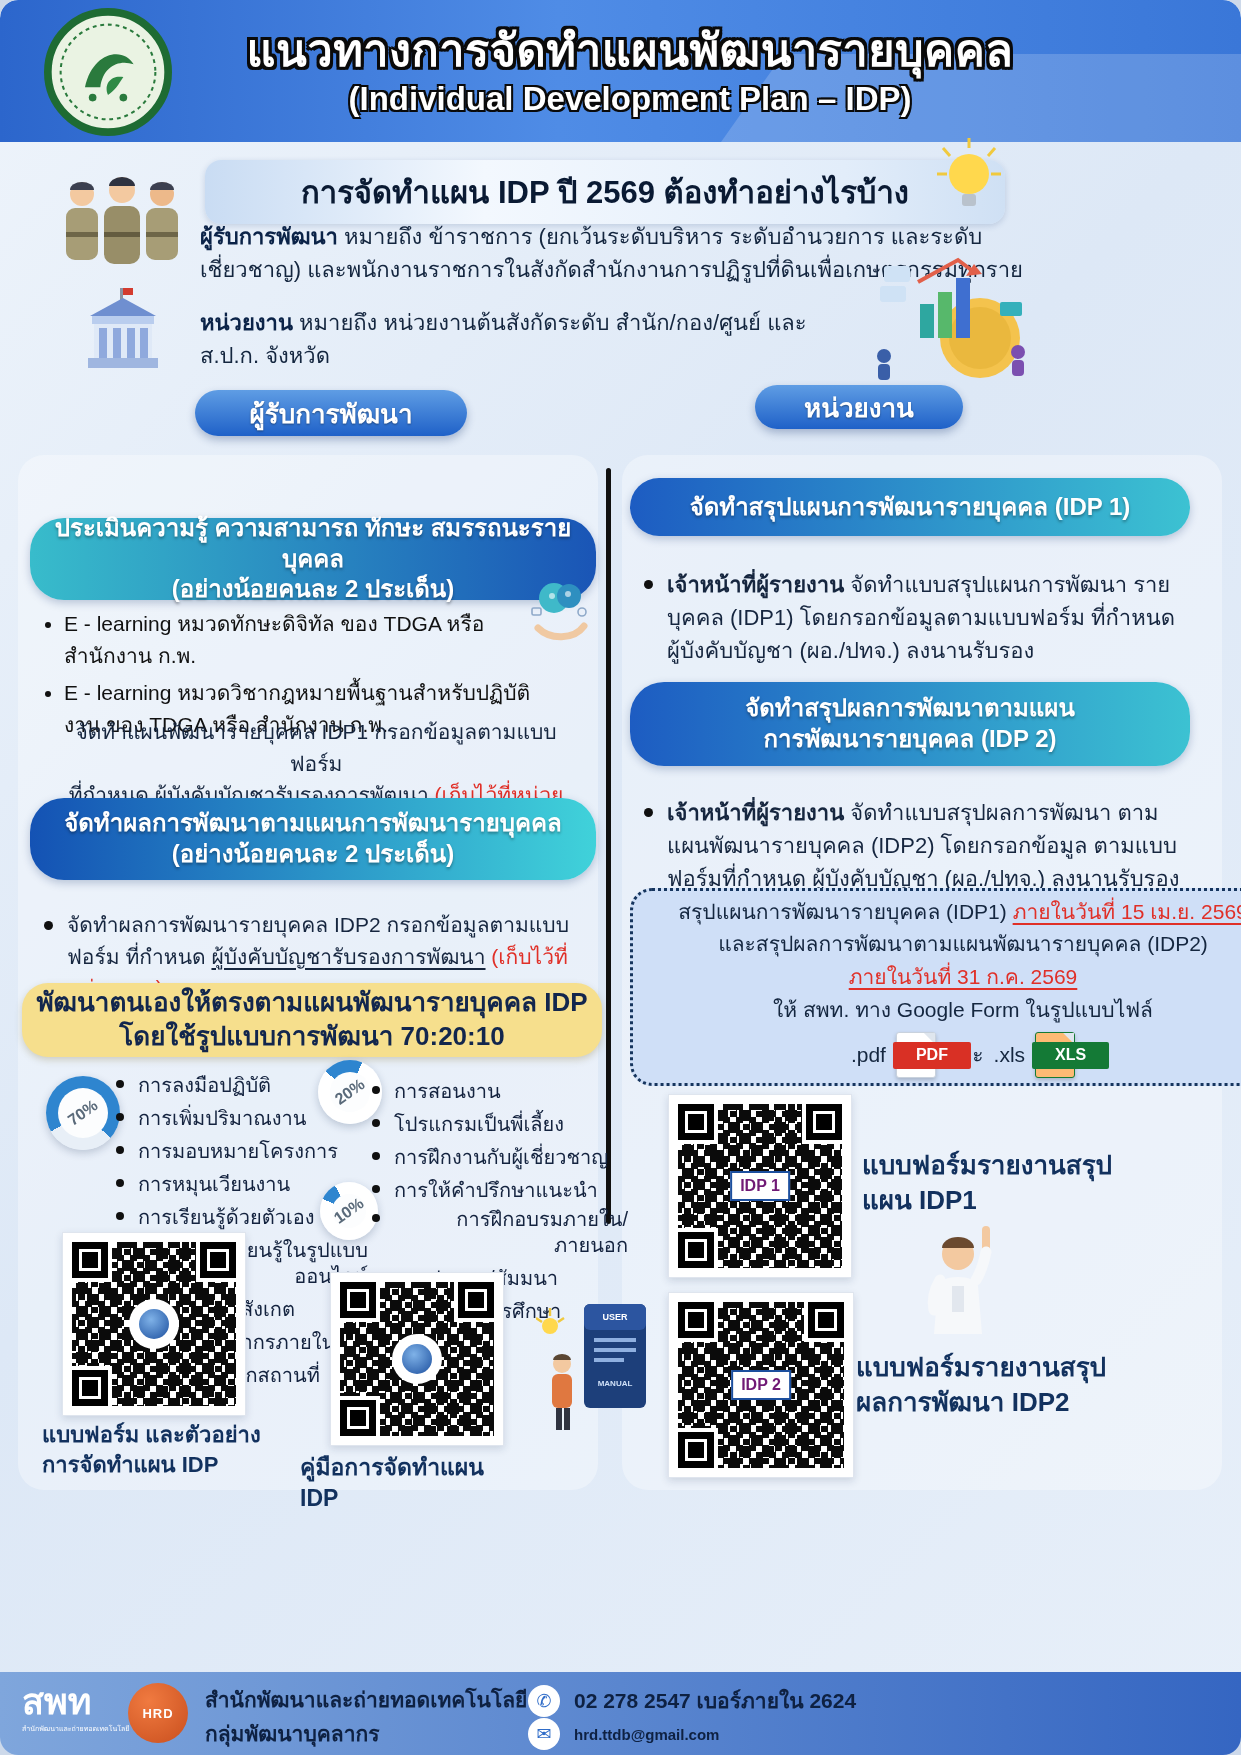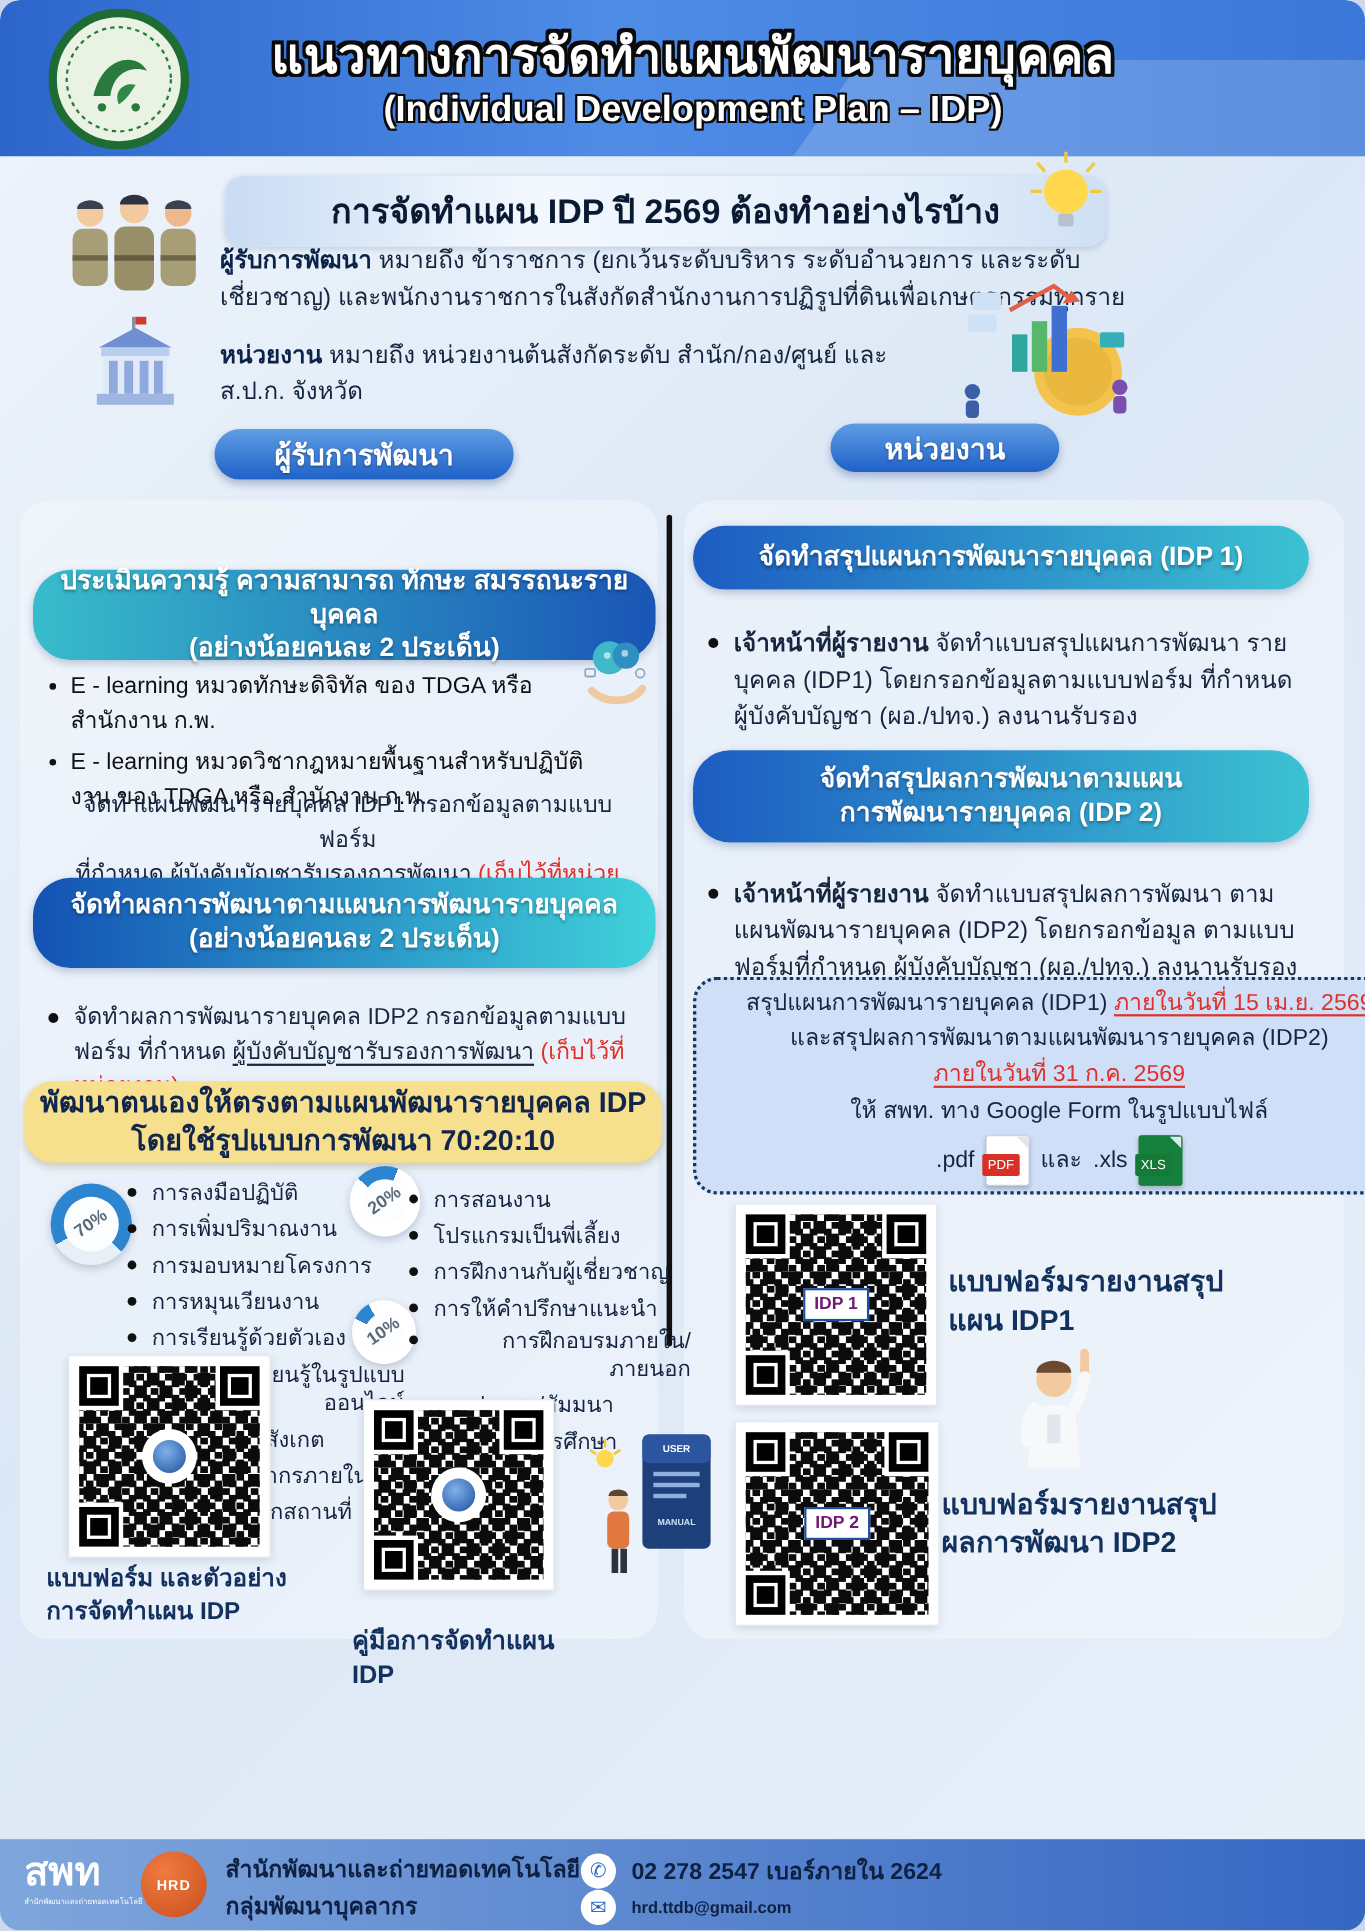--- a/index.html
+++ b/index.html
@@ -70,23 +70,23 @@
     transform:rotate(-35deg);font-size:16px;font-weight:700;color:#5a6a7a;z-index:2;}
   ul.plist{list-style:none;margin:0;padding:0;color:#14233f;font-size:20px;text-align:right;}
   ul.plist li{display:flex;margin-bottom:7px;line-height:1.3;}
   ul.plist li::before{content:"";width:8px;height:8px;border-radius:50%;background:#101010;flex:none;margin:8px 14px 0 0;}
   
   .notice{background:#cfdff7;border:3px dotted #16355e;border-radius:22px;
     color:#14263f;font-size:21px;line-height:1.55;text-align:center;
     display:flex;flex-direction:column;align-items:center;justify-content:center;padding:10px 16px;box-sizing:border-box;}
   .filerow{display:flex;align-items:center;gap:10px;margin-top:6px;}
   .fileicon{position:relative;width:38px;height:44px;background:#fff;border:1px solid #c9d2dd;border-radius:3px;box-shadow:0 2px 4px rgba(0,0,0,.2);}
-  .fileicon .tag{position:absolute;left:-4px;bottom:8px;padding:1px 5px;font-size:12px;font-weight:400;color:#fff;border-radius:2px;}
+  .fileicon .tag{position:absolute;left:-4px;bottom:8px;padding:1px 23px;font-size:16px;font-weight:700;color:#fff;border-radius:2px;}
   .pdf .tag{background:#d93025;}
-  .xls{background:#15803d;border-color:#147a36;}
+  .xls{background:#fdba74;border-color:#147a36;}
   .xls .tag{background:#147a36;}
   .fileicon .fold{position:absolute;right:0;top:0;width:11px;height:11px;background:#dfe6ee;clip-path:polygon(0 0,100% 100%,100% 0);}
   
   .qr{background:#fff;border:1px solid #dfe5ee;box-shadow:0 3px 8px rgba(20,40,80,.15);}
   .qr .pat{position:absolute;inset:9px;
     background-image:repeating-conic-gradient(#0b0b0b 0 25%,transparent 0 50%),repeating-conic-gradient(#0b0b0b 0 25%,#ffffff 0 50%);
     background-size:23px 23px,13px 13px;background-position:4px 6px,0 0;}
   .fd{position:absolute;width:36px;height:36px;background:#fff;border:7px solid #000;box-shadow:0 0 0 4px #fff;box-sizing:border-box;}
   .fd::after{content:"";position:absolute;inset:3px;background:#000;}
   .fd.tl{top:9px;left:9px;} .fd.tr{top:9px;right:9px;} .fd.bl{bottom:9px;left:9px;}
@@ -301,21 +301,21 @@
   </div>
   <div class="abs qr" style="left:330px;top:1272px;width:172px;height:172px;">
     <div class="pat"></div>
     <i class="fd tl"></i>
       <i class="fd tr"></i>
       <i class="fd bl"></i>
     <span class="qrlogo">
         <i></i>
       </span>
   </div>
-  <div class="abs qrlabel" style="left:320px;top:1452px;width:216px;font-size:23px;margin-top:24px;">คู่มือการจัดทำแผน IDP</div>
+  <div class="abs qrlabel" style="left:300px;top:1452px;width:216px;font-size:23px;">คู่มือการจัดทำแผน IDP</div>
 
   <div class="abs" style="left:536px;top:1286px;">
     <svg width="126" height="152" viewBox="0 0 126 152">
       <rect x="48" y="18" width="62" height="104" rx="6" fill="#1d3f7a"></rect>
       <rect x="48" y="18" width="62" height="26" rx="6" fill="#2c55a0"></rect>
       <rect x="58" y="52" width="42" height="4" fill="#8fb0e0"></rect>
         <rect x="58" y="62" width="42" height="4" fill="#8fb0e0"></rect>
         <rect x="58" y="72" width="30" height="4" fill="#8fb0e0"></rect>
       <circle cx="26" cy="78" r="9" fill="#f3c9a0"></circle>
         <path d="M17 74 a9 6 0 0 1 18 0 Z" fill="#5a4632"></path>

